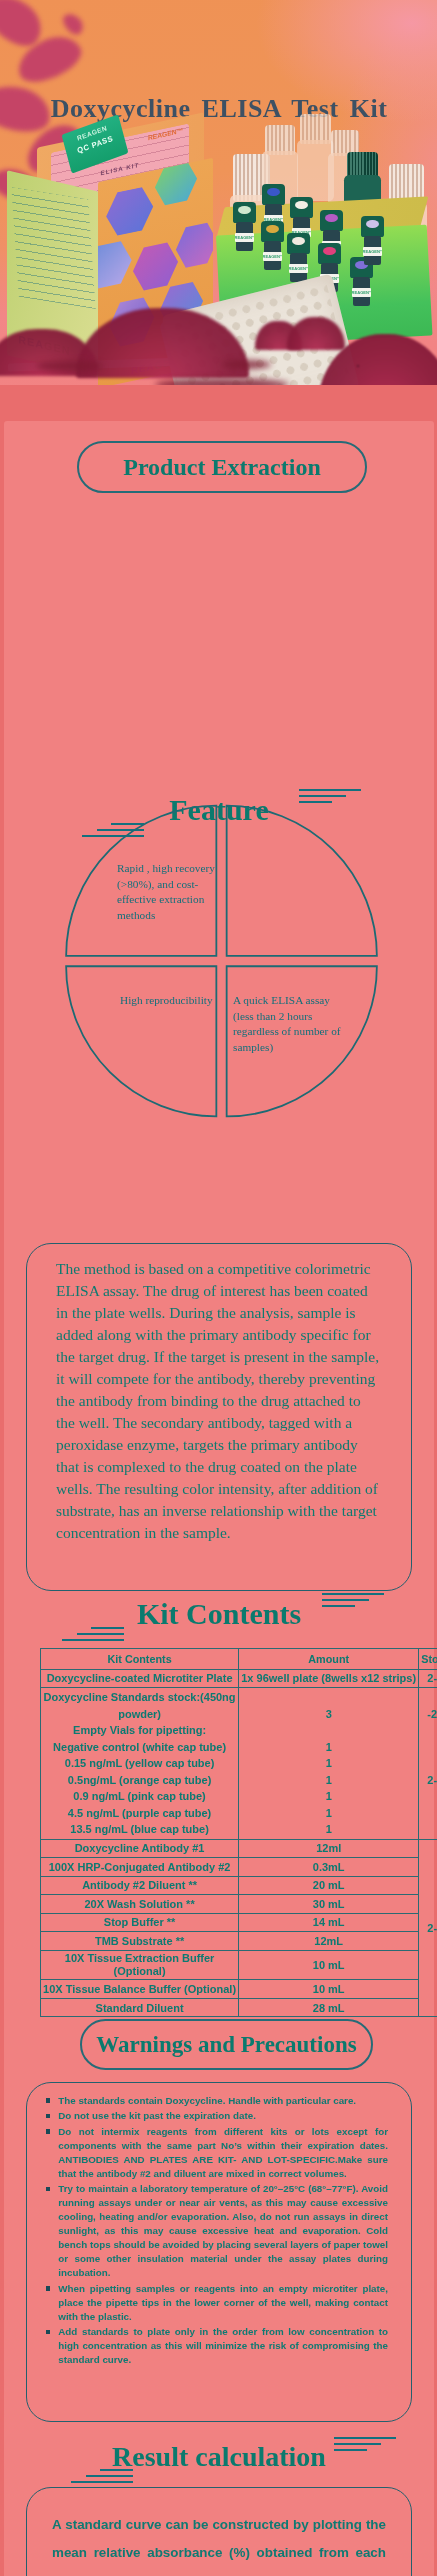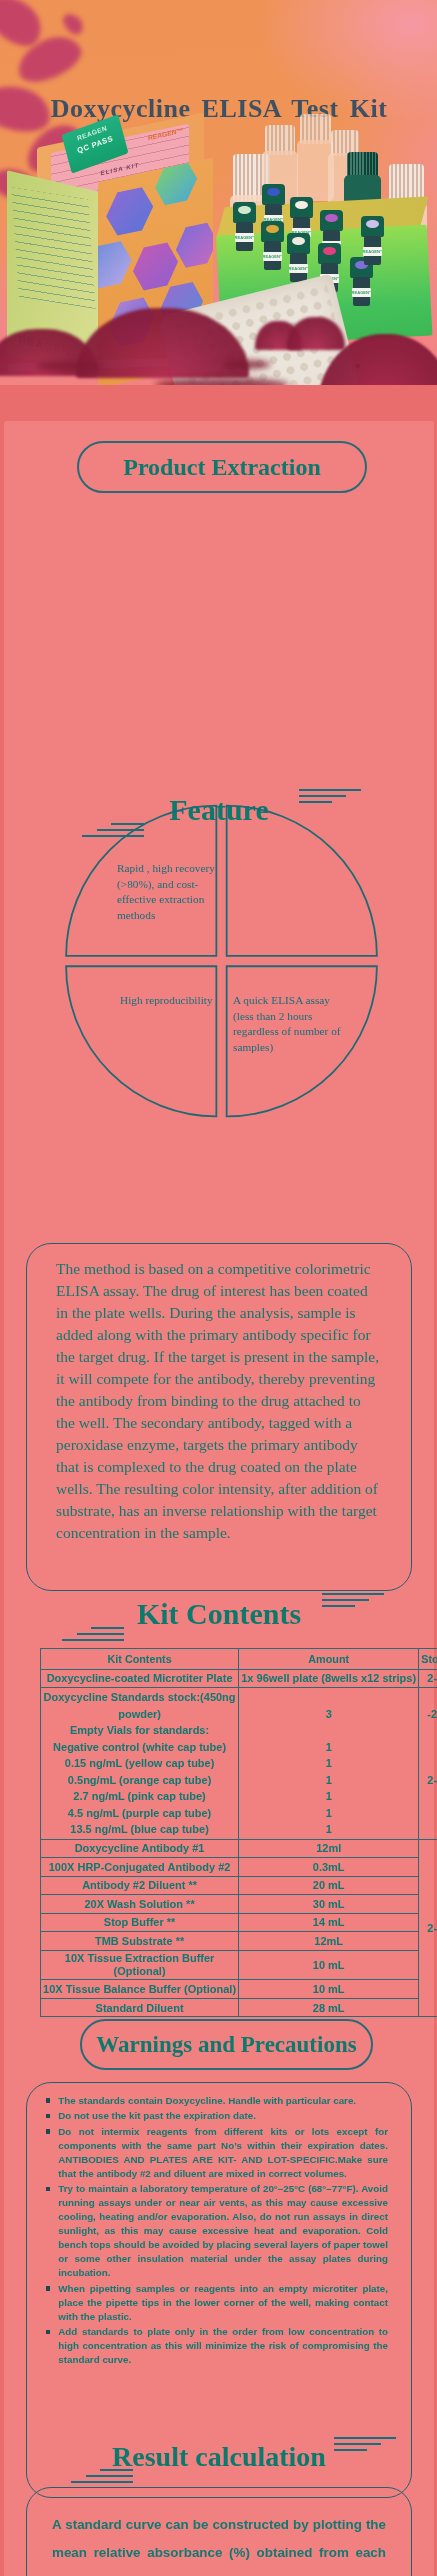--- a/index.html
+++ b/index.html
@@ -298,25 +298,25 @@
     </tr>
     <tr>
       <td class="rr">Doxycycline-coated Microtiter Plate</td>
       <td class="rr">1x 96well plate (8wells x12 strips)</td>
       <td class="rr">2-8°C</td>
     </tr>
     <tr>
       <td class="stk">
         <div>Doxycycline Standards stock:(450ng</div>
             <div>powder)</div>
-        <div>Empty Vials for standards:</div>
+        <div>Empty Vials for pipetting:</div>
             <div>Negative control (white cap tube)</div>
         <div>0.15 ng/mL (yellow cap tube)</div>
             <div>0.5ng/mL (orange cap tube)</div>
-        <div>2.7 ng/mL (pink cap tube)</div>
+        <div>0.9 ng/mL (pink cap tube)</div>
             <div>4.5 ng/mL (purple cap tube)</div>
         <div>13.5 ng/mL (blue cap tube)</div>
       </td>
       <td class="stk">
         <div></div>
             <div>3</div>
         <div></div>
             <div>1</div>
         <div>1</div>
             <div>1</div>
@@ -372,21 +372,21 @@
     <tr>
           <td class="rr">Standard Diluent</td>
           <td class="rr">28 mL</td>
         </tr>
   </tbody>
     </table>
 
   <div class="pill" style="left:80px;top:2019px;width:289px;height:47px;font-size:23px;">
     <span>Warnings and Precautions</span>
   </div>
-  <div class="tbox warn-box" style="left:26px;top:2082px;width:386px;height:416px;overflow:hidden;">
+  <div class="tbox warn-box" style="left:26px;top:2082px;width:386px;height:340px;overflow:hidden;">
     <div class="witem">
         <span class="sq"></span>
         <span class="wtext">The standards contain Doxycycline. Handle with particular care.</span>
       </div>
     <div class="witem">
         <span class="sq"></span>
         <span class="wtext">Do not use the kit past the expiration date.</span>
       </div>
     <div class="witem">
         <span class="sq"></span>

